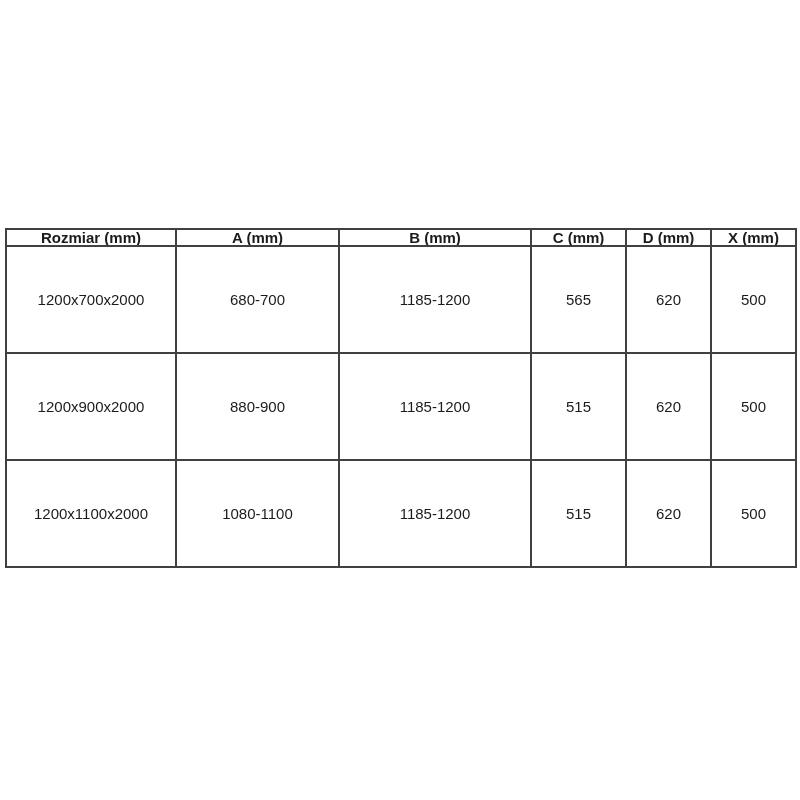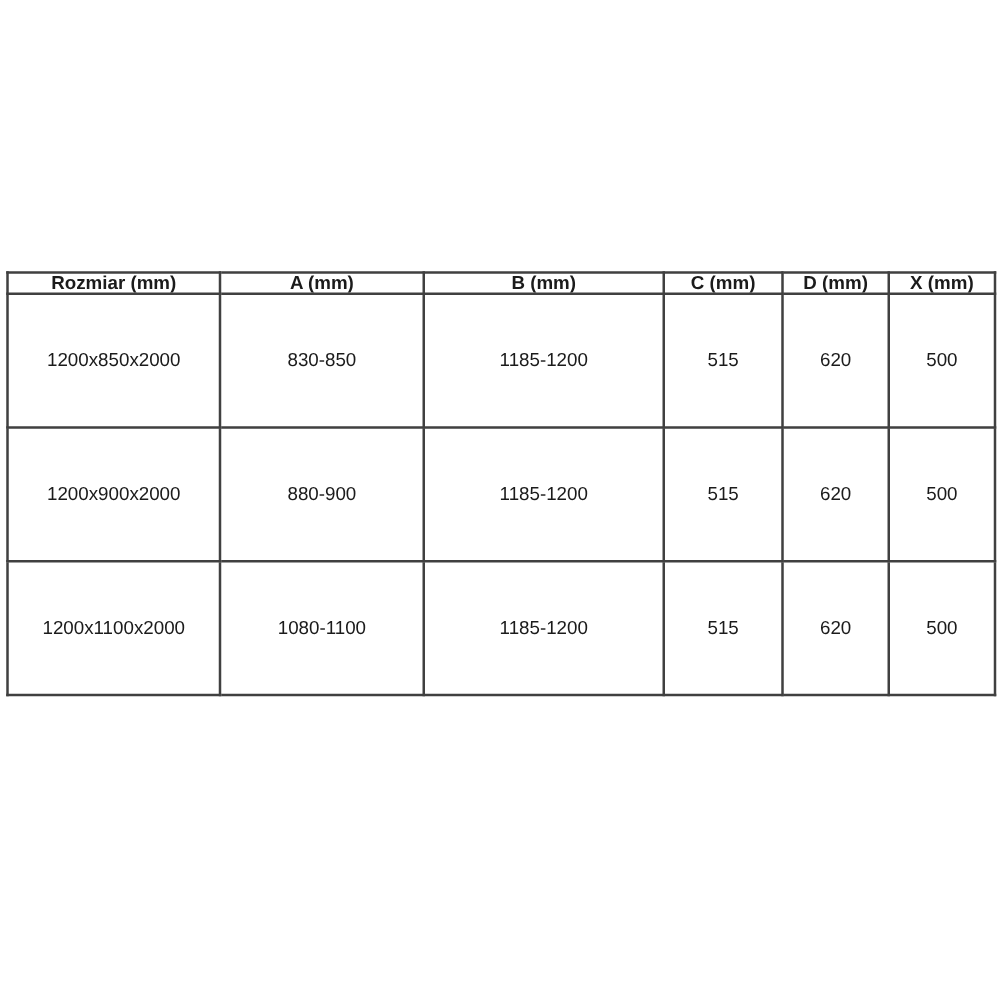--- a/index.html
+++ b/index.html
@@ -16,21 +16,21 @@
   .canvas {
     position: relative;
     width: 800px;
     height: 800px;
     background: var(--bg-color);
     overflow: hidden;
   }
   table.spec-table {
     position: absolute;
     left: 5px;
-    top: 217px;
+    top: 228px;
     width: 790px;
     height: 340px;
     border-collapse: collapse;
     table-layout: fixed;
     background: var(--bg-color);
   }
   table.spec-table th,
   table.spec-table td {
     border: 2px solid var(--border-color);
     text-align: center;
@@ -70,24 +70,24 @@
           <th>Rozmiar (mm)</th>
           <th>A (mm)</th>
           <th>B (mm)</th>
           <th>C (mm)</th>
           <th>D (mm)</th>
           <th>X (mm)</th>
         </tr>
     </thead>
     <tbody>
         <tr>
-          <td>1200x850x2000</td>
-          <td>830-850</td>
+          <td>1200x700x2000</td>
+          <td>680-700</td>
           <td>1185-1200</td>
-          <td>515</td>
+          <td>565</td>
           <td>620</td>
           <td>500</td>
         </tr>
         <tr>
           <td>1200x900x2000</td>
           <td>880-900</td>
           <td>1185-1200</td>
           <td>515</td>
           <td>620</td>
           <td>500</td>

